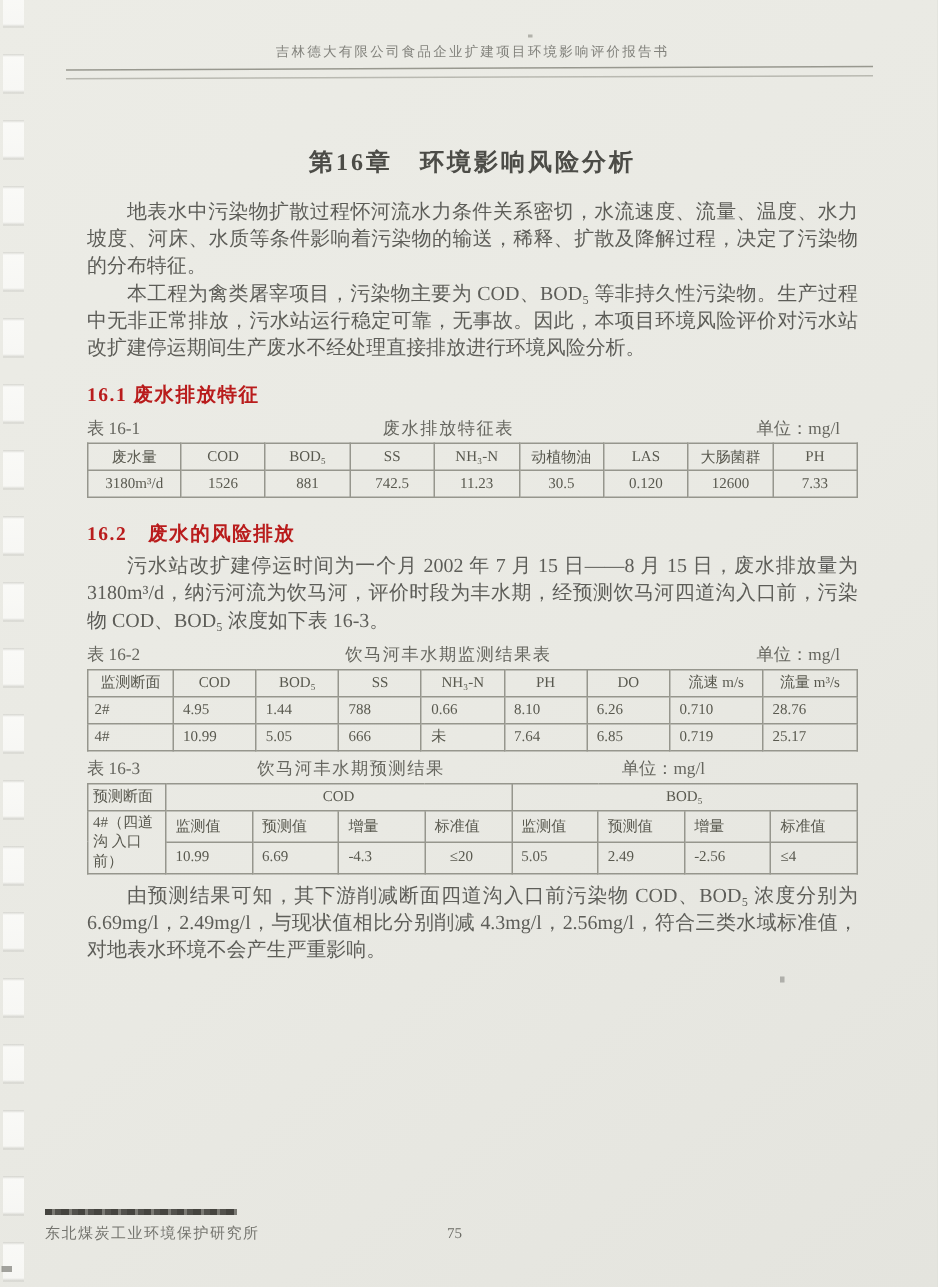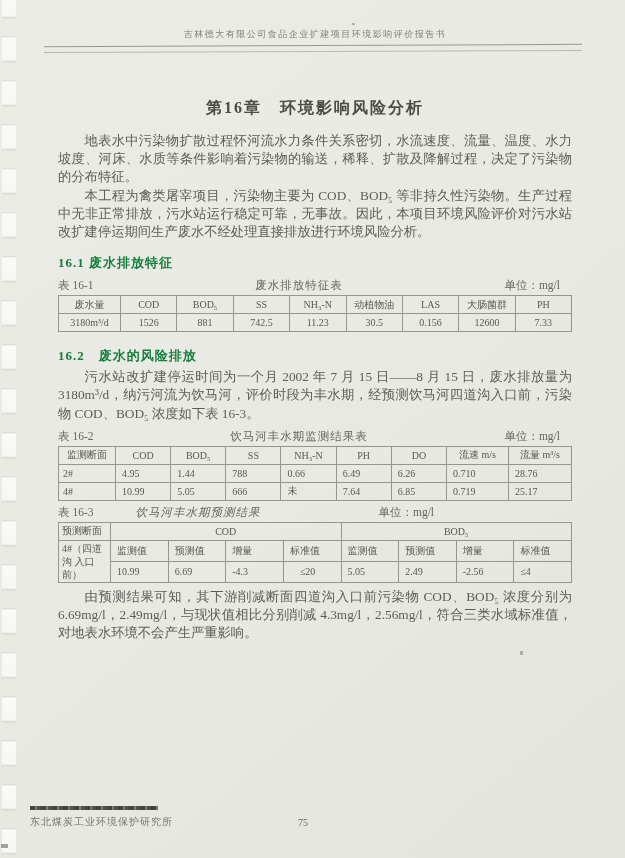--- a/index.html
+++ b/index.html
@@ -31,29 +31,29 @@
   .chapter-title {
     margin-top:46px; text-align:center; font-size:16px; font-weight:bold;
     letter-spacing:2px; color:#4c4c47;
   }
   .para {
     margin:0; font-size:13.3px; line-height:18.2px; text-align:justify;
     text-indent:2em; color:#5d5d58;
   }
   .para1 { margin-top:13px; }
   .para2 { margin-top:0; }
-  .sec-heading { margin:13px 0 0 0; font-size:13px; font-weight:bold; color:#15803d; letter-spacing:1px; }
+  .sec-heading { margin:13px 0 0 0; font-size:13px; font-weight:bold; color:#b91c1c; letter-spacing:1px; }
   .sec1-intro { margin-top:21px; }
   .sec2-intro { margin-top:3px; }
   .caption { display:flex; align-items:baseline; font-size:11.5px; color:#66665f; margin-top:6px; }
   .cap-label { flex:0 0 auto; }
   .cap-title { flex:1 1 auto; text-align:center; letter-spacing:1px; }
   .cap-unit { flex:0 0 auto; margin-right:12px; }
   .caption3 { display:flex; align-items:baseline; font-size:11.5px; color:#66665f; margin-top:4px; }
-  .caption3 .cap-title { flex:0 0 auto; margin-left:42px; text-align:right;font-style:italic; }
+  .caption3 .cap-title { flex:0 0 auto; margin-left:78px; text-align:right; }
   .caption3 .cap-unit { flex:0 0 auto; margin-left:118px; }
   table {
     width:100%; border-collapse:collapse; table-layout:fixed;
     font-size:10px; color:#59594f; margin-top:2px;
   }
   td, th {
     border:1px solid #96968d; text-align:center; vertical-align:middle;
     padding:1px 1px; height:15px; font-weight:normal; white-space:nowrap; overflow:hidden;
   }
   .t3-rowlabel { white-space:normal; font-size:10px; line-height:13px; padding:1px 3px; text-align:left; }
@@ -120,21 +120,21 @@
       <th>大肠菌群</th>
       <th>PH</th>
     </tr>
     <tr>
       <td>3180m³/d</td>
       <td>1526</td>
       <td>881</td>
       <td>742.5</td>
       <td>11.23</td>
       <td>30.5</td>
-      <td>0.156</td>
+      <td>0.120</td>
       <td>12600</td>
       <td>7.33</td>
     </tr>
   </tbody>
     </table>
 
   <div class="sec-heading" style="margin-top:15px;">16.2　废水的风险排放</div>
   <p class="para sec2-intro">污水站改扩建停运时间为一个月 2002 年 7 月 15 日——8 月 15 日，废水排放量为 3180m³/d，纳污河流为饮马河，评价时段为丰水期，经预测饮马河四道沟入口前，污染物 COD、BOD₅ 浓度如下表 16-3。</p>
 
   <div class="caption">
@@ -165,21 +165,21 @@
       <th>DO</th>
       <th>流速 m/s</th>
       <th>流量 m³/s</th>
     </tr>
     <tr>
       <td style="text-align:left; padding-left:4px;">2#</td>
       <td style="text-align:left; padding-left:6px;">4.95</td>
       <td style="text-align:left; padding-left:6px;">1.44</td>
       <td style="text-align:left; padding-left:6px;">788</td>
       <td style="text-align:left; padding-left:6px;">0.66</td>
-      <td style="text-align:left; padding-left:6px;">6.49</td>
+      <td style="text-align:left; padding-left:6px;">8.10</td>
       <td style="text-align:left; padding-left:6px;margin-top:48px;">6.26</td>
       <td style="text-align:left; padding-left:6px;">0.710</td>
       <td style="text-align:left; padding-left:6px;">28.76</td>
     </tr>
     <tr>
       <td style="text-align:left; padding-left:4px;">4#</td>
       <td style="text-align:left; padding-left:6px;">10.99</td>
       <td style="text-align:left; padding-left:6px;">5.05</td>
       <td style="text-align:left; padding-left:6px;">666</td>
       <td style="text-align:left; padding-left:6px;">未</td>

